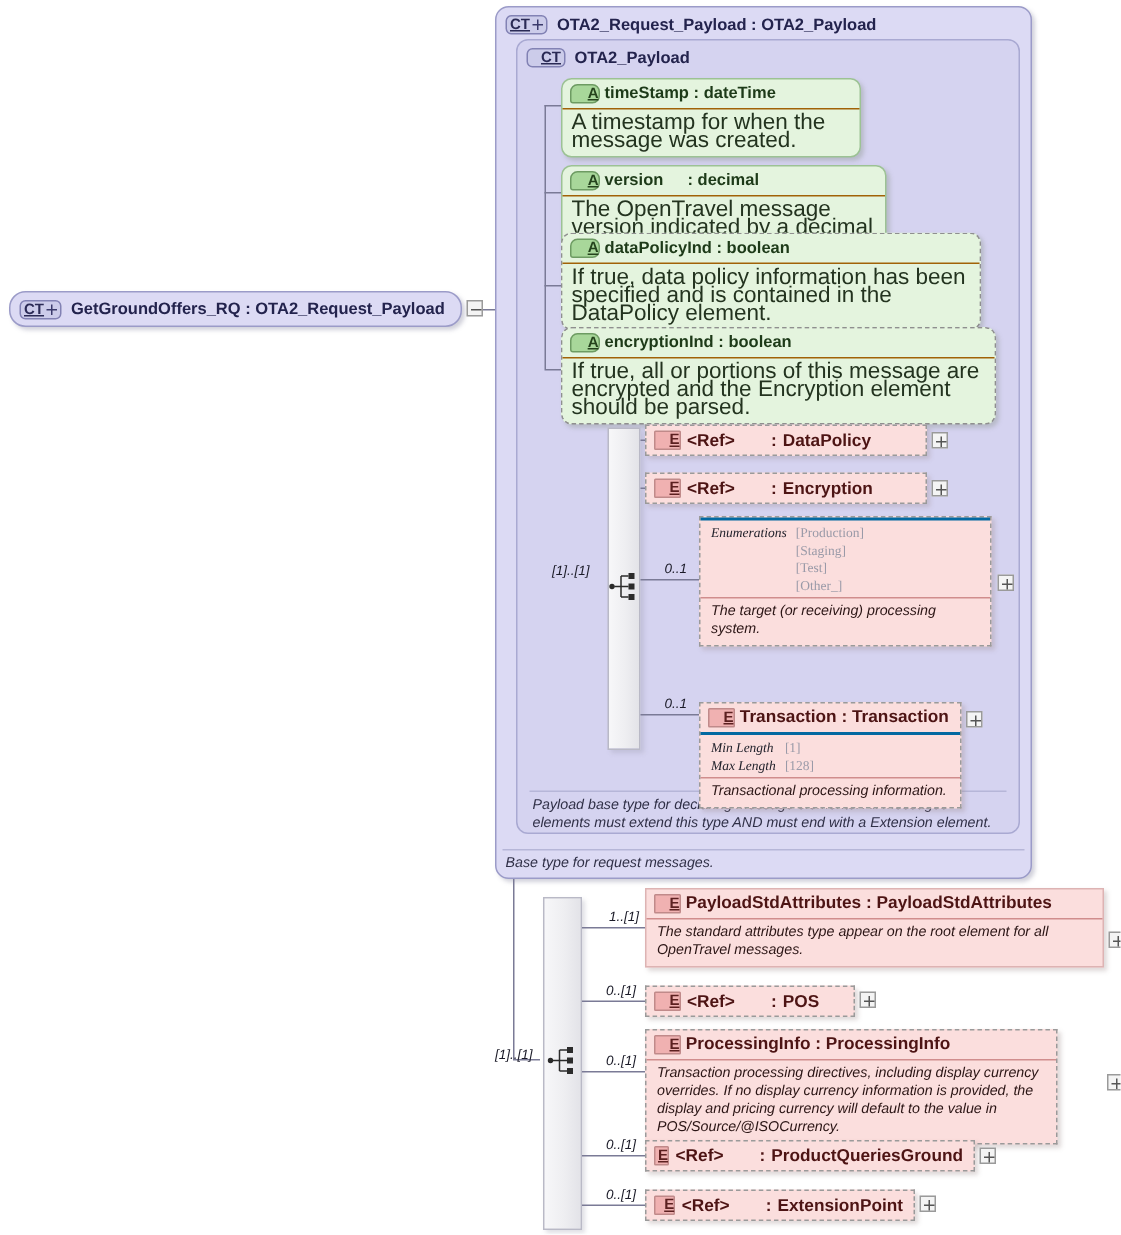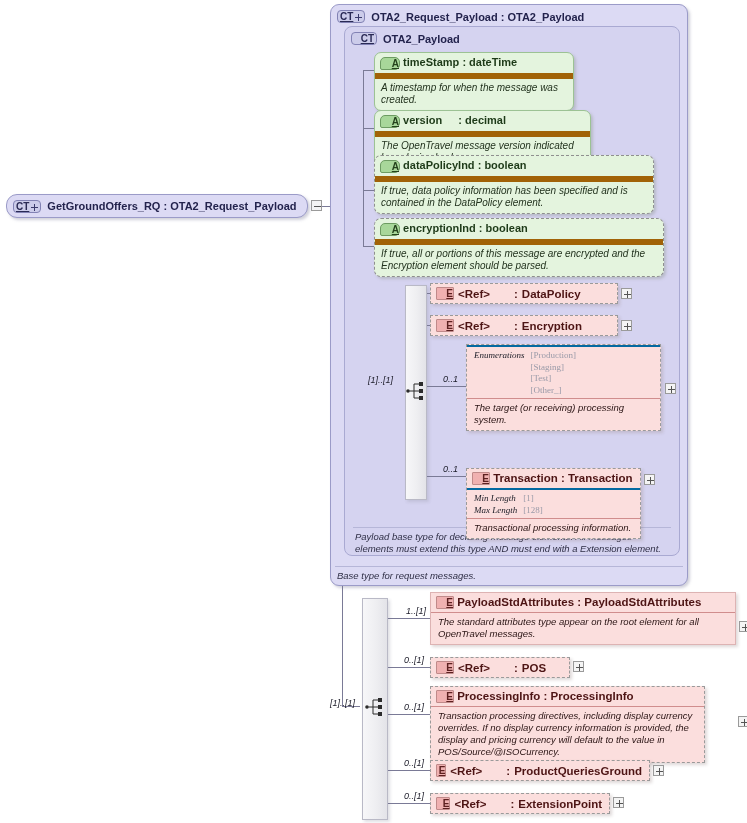--- a/index.html
+++ b/index.html
@@ -36,21 +36,21 @@
   .ct-title{font-size:11px;font-weight:bold;color:#23234d;white-space:nowrap;}
   .ct-anno{font-size:9.5px;font-style:italic;color:#2f2f46;line-height:12px;}
   .anno-sep{border-top:1px solid #b6b6d8;}
 
   
   .attr{border-radius:7px;background:#e4f4de;box-shadow:2px 2px 3px rgba(130,140,125,.35);}
   .attr.solid{border:1px solid #9cc294;}
   .attr.dashed{border:1px dashed #8f8f8f;}
   .attr .hdr{font-size:11px;font-weight:bold;color:#1d3a18;white-space:nowrap;
              padding:3px 6px 3px 5px;}
-  .attr .body{border-top:6px solid #a16207;font-size:10px;font-style:italic;
+  .attr .body{border-top:1px solid #a16207;font-size:15px;
               color:#23331f;line-height:12px;padding:3px 6px 4px 6px;}
 
   
   .elem{background:#fbdedd;box-shadow:2px 2px 3px rgba(150,130,130,.3);}
   .elem.solid{border:1px solid #ddb3b3;}
   .elem.dashed{border:1px dashed #9a9a9a;}
   .elem .hdr{font-size:11.5px;font-weight:bold;color:#4d1414;white-space:nowrap;
              padding:3px 7px 3px 5px;}
   .elem .body{border-top:1px solid #d08d8d;font-size:9.5px;font-style:italic;
               color:#2a1414;line-height:12px;padding:3px 7px 4px 7px;}

